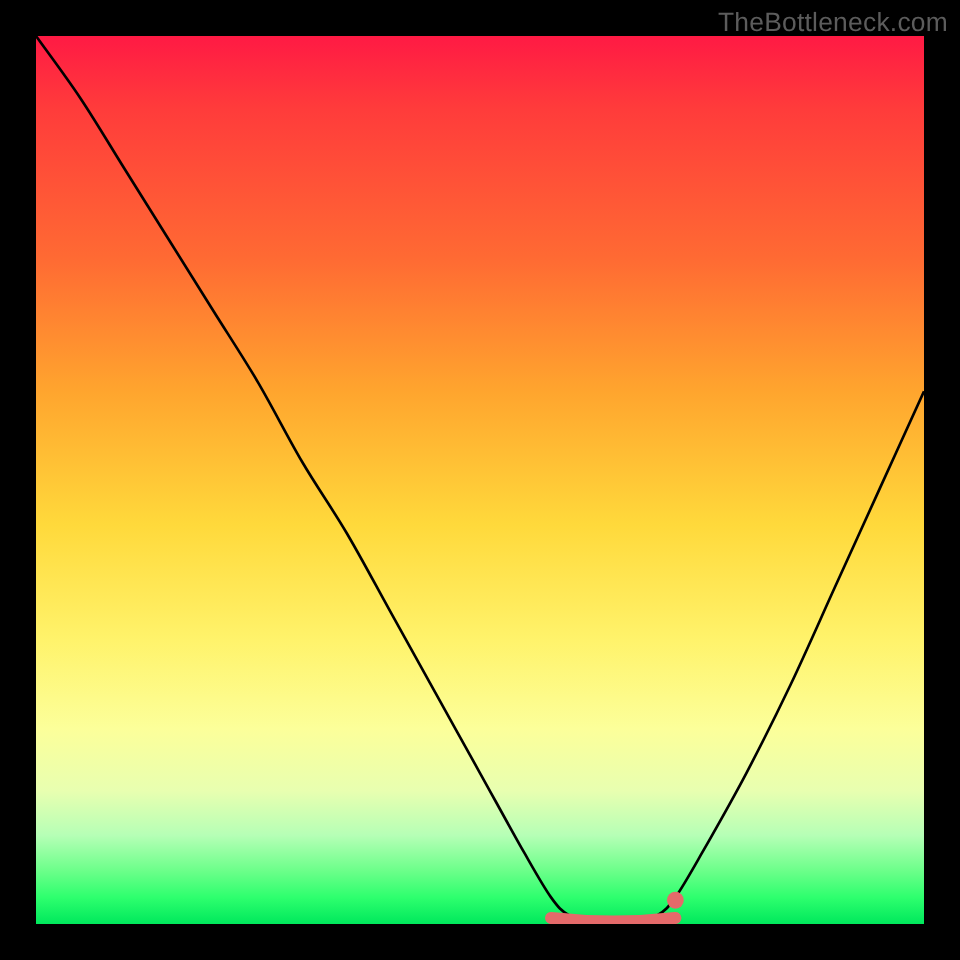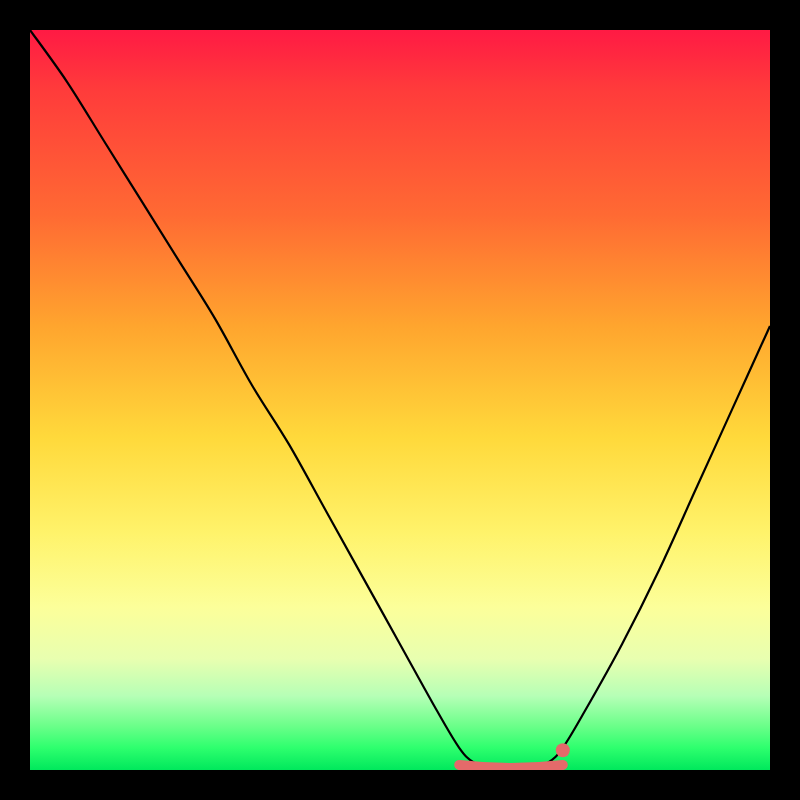--- a/index.html
+++ b/index.html
@@ -61,13 +61,14 @@
 <body>
 
 <div class="frame">
   <div class="plot">
     <svg class="curve" viewBox="0 0 740 740" preserveAspectRatio="none">
       <path id="curve-path" d="M 0 0 C 6.166666666666667 8.633333333333326 24.666666666666664 33.299999999999955 37 51.799999999999955 C 49.333333333333336 70.29999999999995 61.666666666666664 91.26666666666667 74 111 C 86.33333333333333 130.73333333333332 98.66666666666667 150.46666666666658 111 170.19999999999993 C 123.33333333333333 189.93333333333328 135.66666666666666 209.66666666666669 148 229.40000000000003 C 160.33333333333334 249.13333333333338 172.66666666666666 267.6333333333334 185 288.6 C 197.33333333333334 309.56666666666666 209.66666666666666 334.23333333333335 222 355.2 C 234.33333333333334 376.16666666666663 246.66666666666666 393.4333333333333 259 414.4 C 271.3333333333333 435.3666666666667 283.6666666666667 458.8 296 481 C 308.3333333333333 503.2 320.6666666666667 525.4 333 547.6 C 345.3333333333333 569.8000000000001 357.66666666666663 592 370 614.2 C 382.33333333333337 636.4000000000001 397.1333333333334 663.5333333333333 407.00000000000006 680.8 C 416.86666666666673 698.0666666666666 423.0333333333333 709.1666666666666 429.2 717.8 C 435.3666666666667 726.4333333333333 437.8333333333333 728.9 444 732.6 C 450.1666666666667 736.3000000000001 460.0333333333333 738.7666666666667 466.2 740 C 472.3666666666667 741.2333333333333 476.06666666666666 740 481 740 C 485.93333333333334 740 489.6333333333333 741.2333333333333 495.8 740 C 501.9666666666667 738.7666666666667 511.83333333333337 736.3000000000001 518 732.6 C 524.1666666666666 728.9 526.6333333333333 726.4333333333333 532.8 717.8 C 538.9666666666666 709.1666666666666 545.1333333333333 698.0666666666666 555 680.8 C 564.8666666666667 663.5333333333333 579.6666666666666 637.6333333333333 592 614.2 C 604.3333333333334 590.7666666666668 616.6666666666666 566.1 629 540.2 C 641.3333333333334 514.3000000000001 653.6666666666666 485.93333333333334 666 458.8 C 678.3333333333334 431.6666666666667 690.6666666666666 404.53333333333336 703 377.40000000000003 C 715.3333333333334 350.2666666666667 733.8333333333334 309.56666666666666 740 296" fill="none" stroke="#000" stroke-width="2.2"></path>
       <path id="flat-path" d="M 429.2 735 Q 481 741 532.8 735" fill="none" stroke="#e46a6a" stroke-width="10" stroke-linecap="round"></path>
       <circle id="dot" r="7" fill="#e46a6a" cx="532.8" cy="720.2"></circle>
     </svg>
   </div>
+  <div class="watermark">TheBottleneck.com</div>
 </div>
 
 </body></html>

